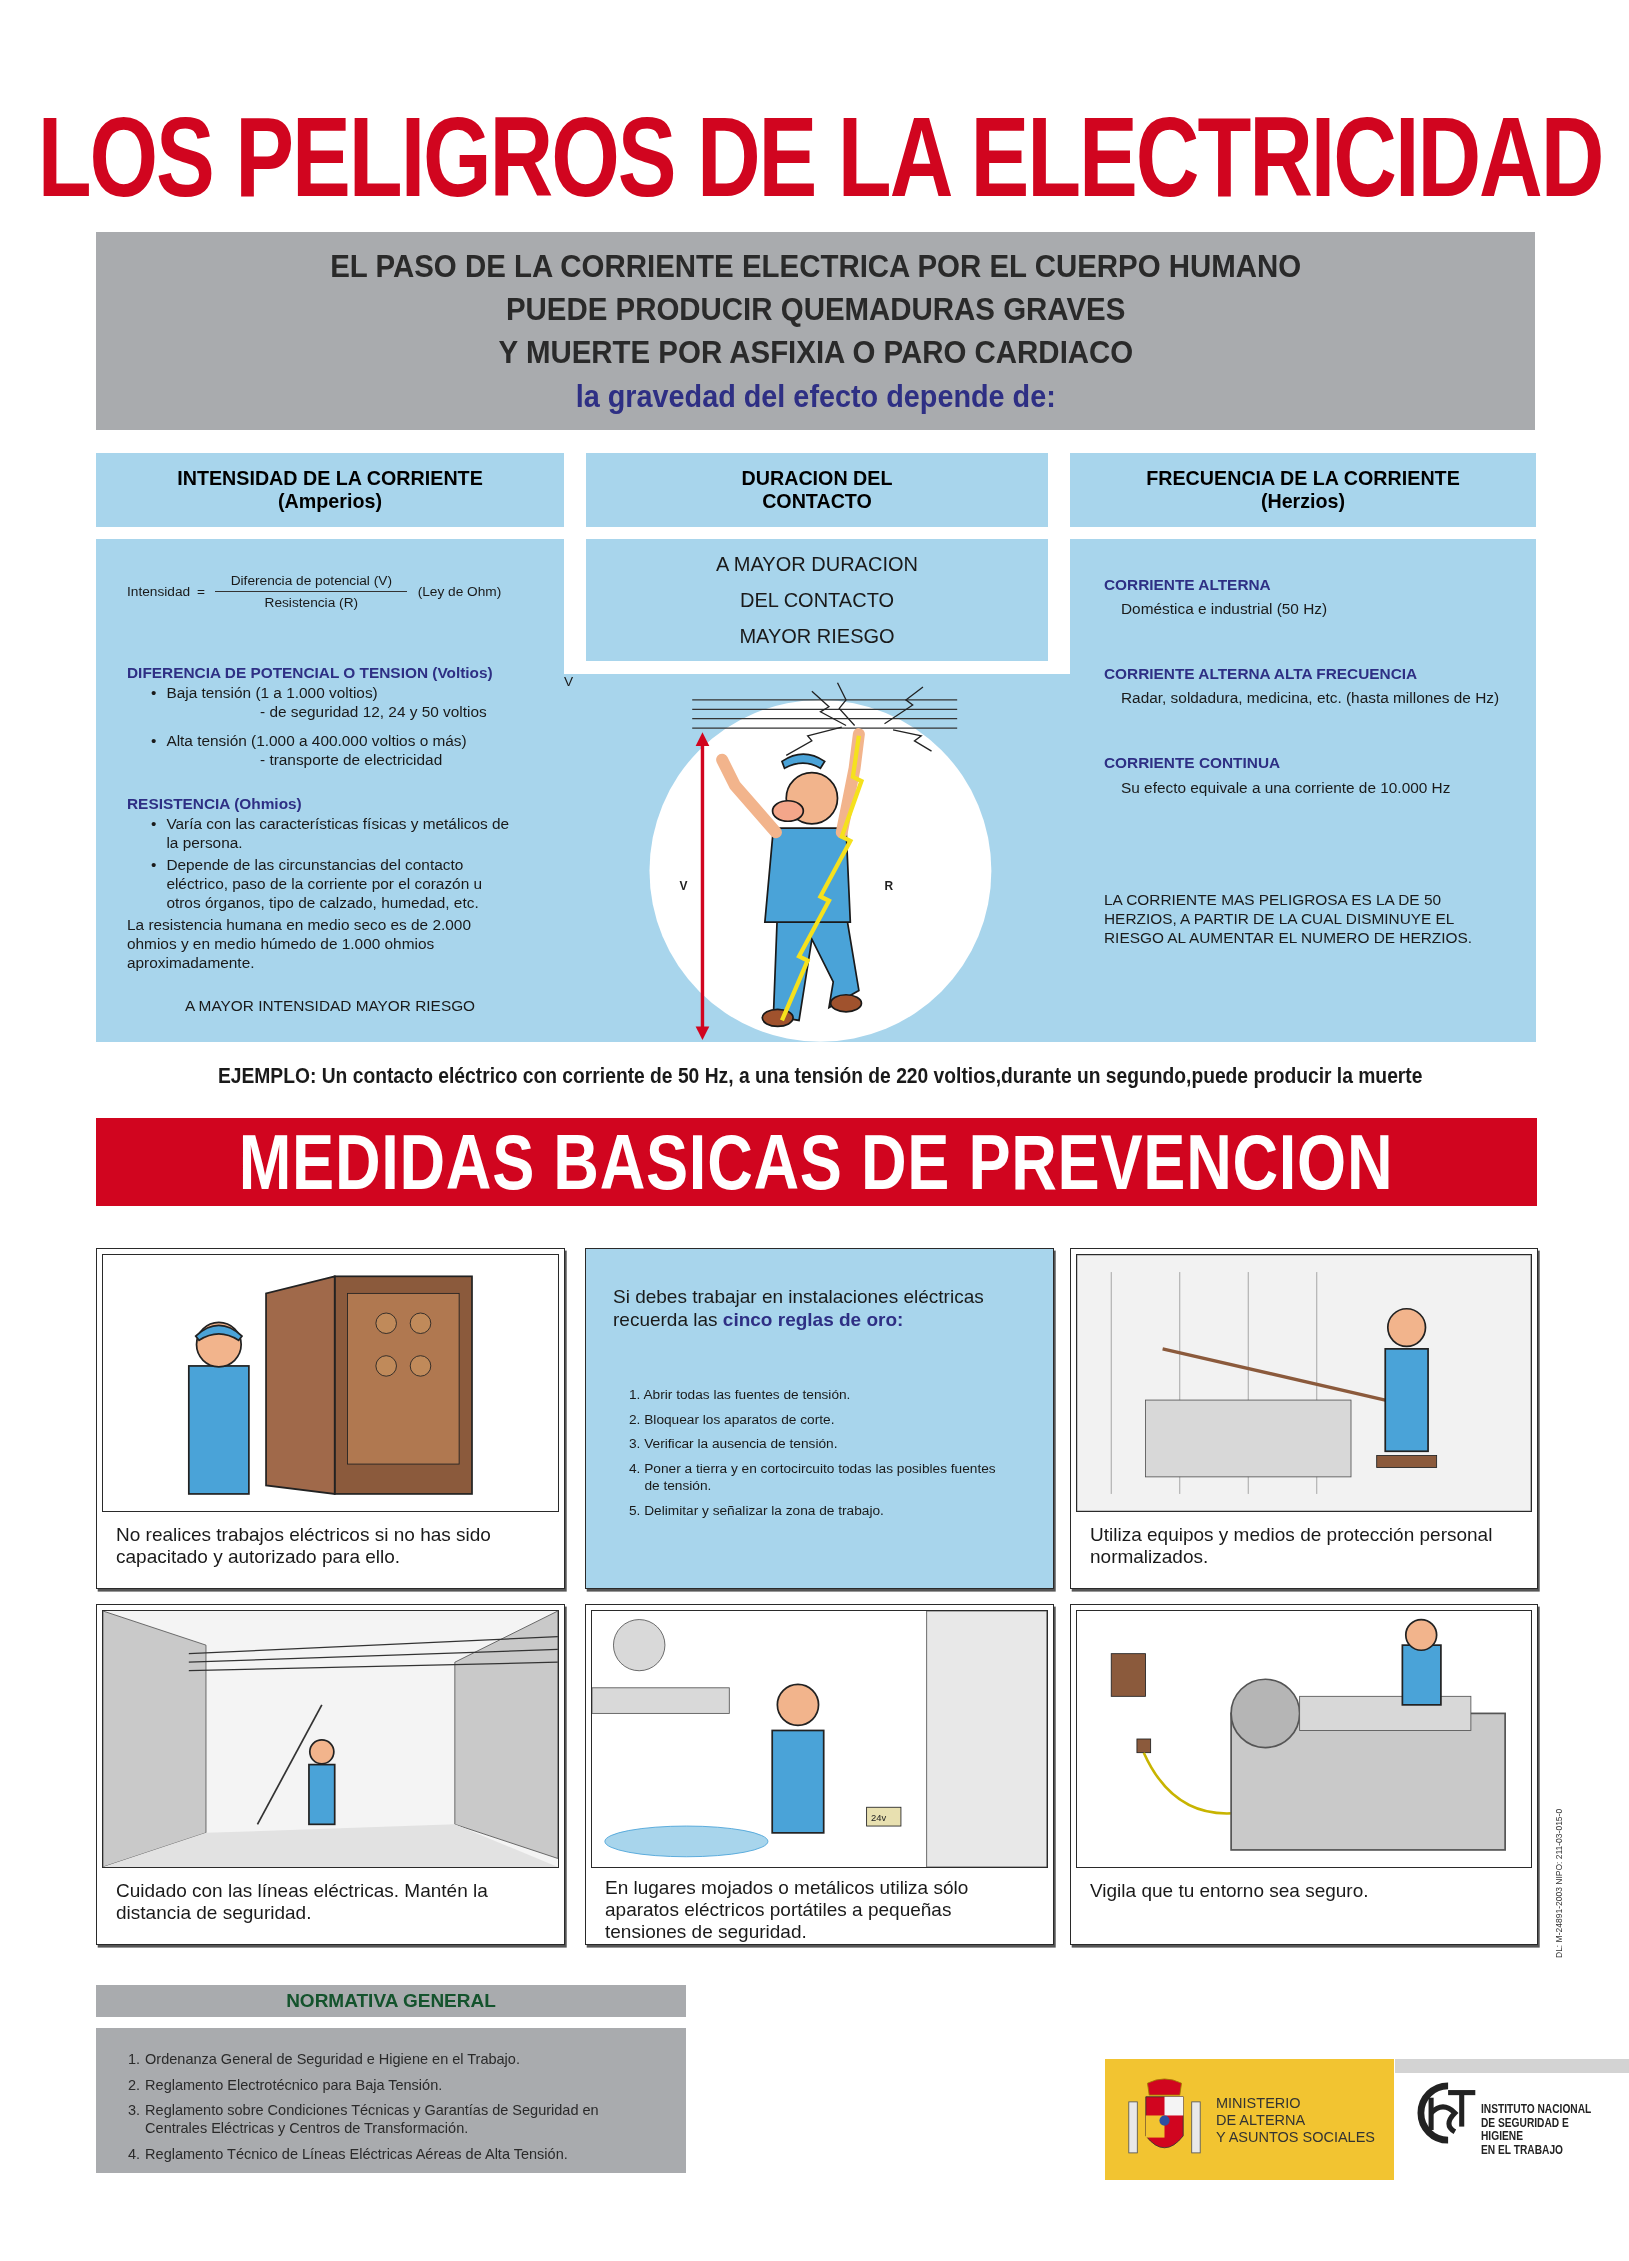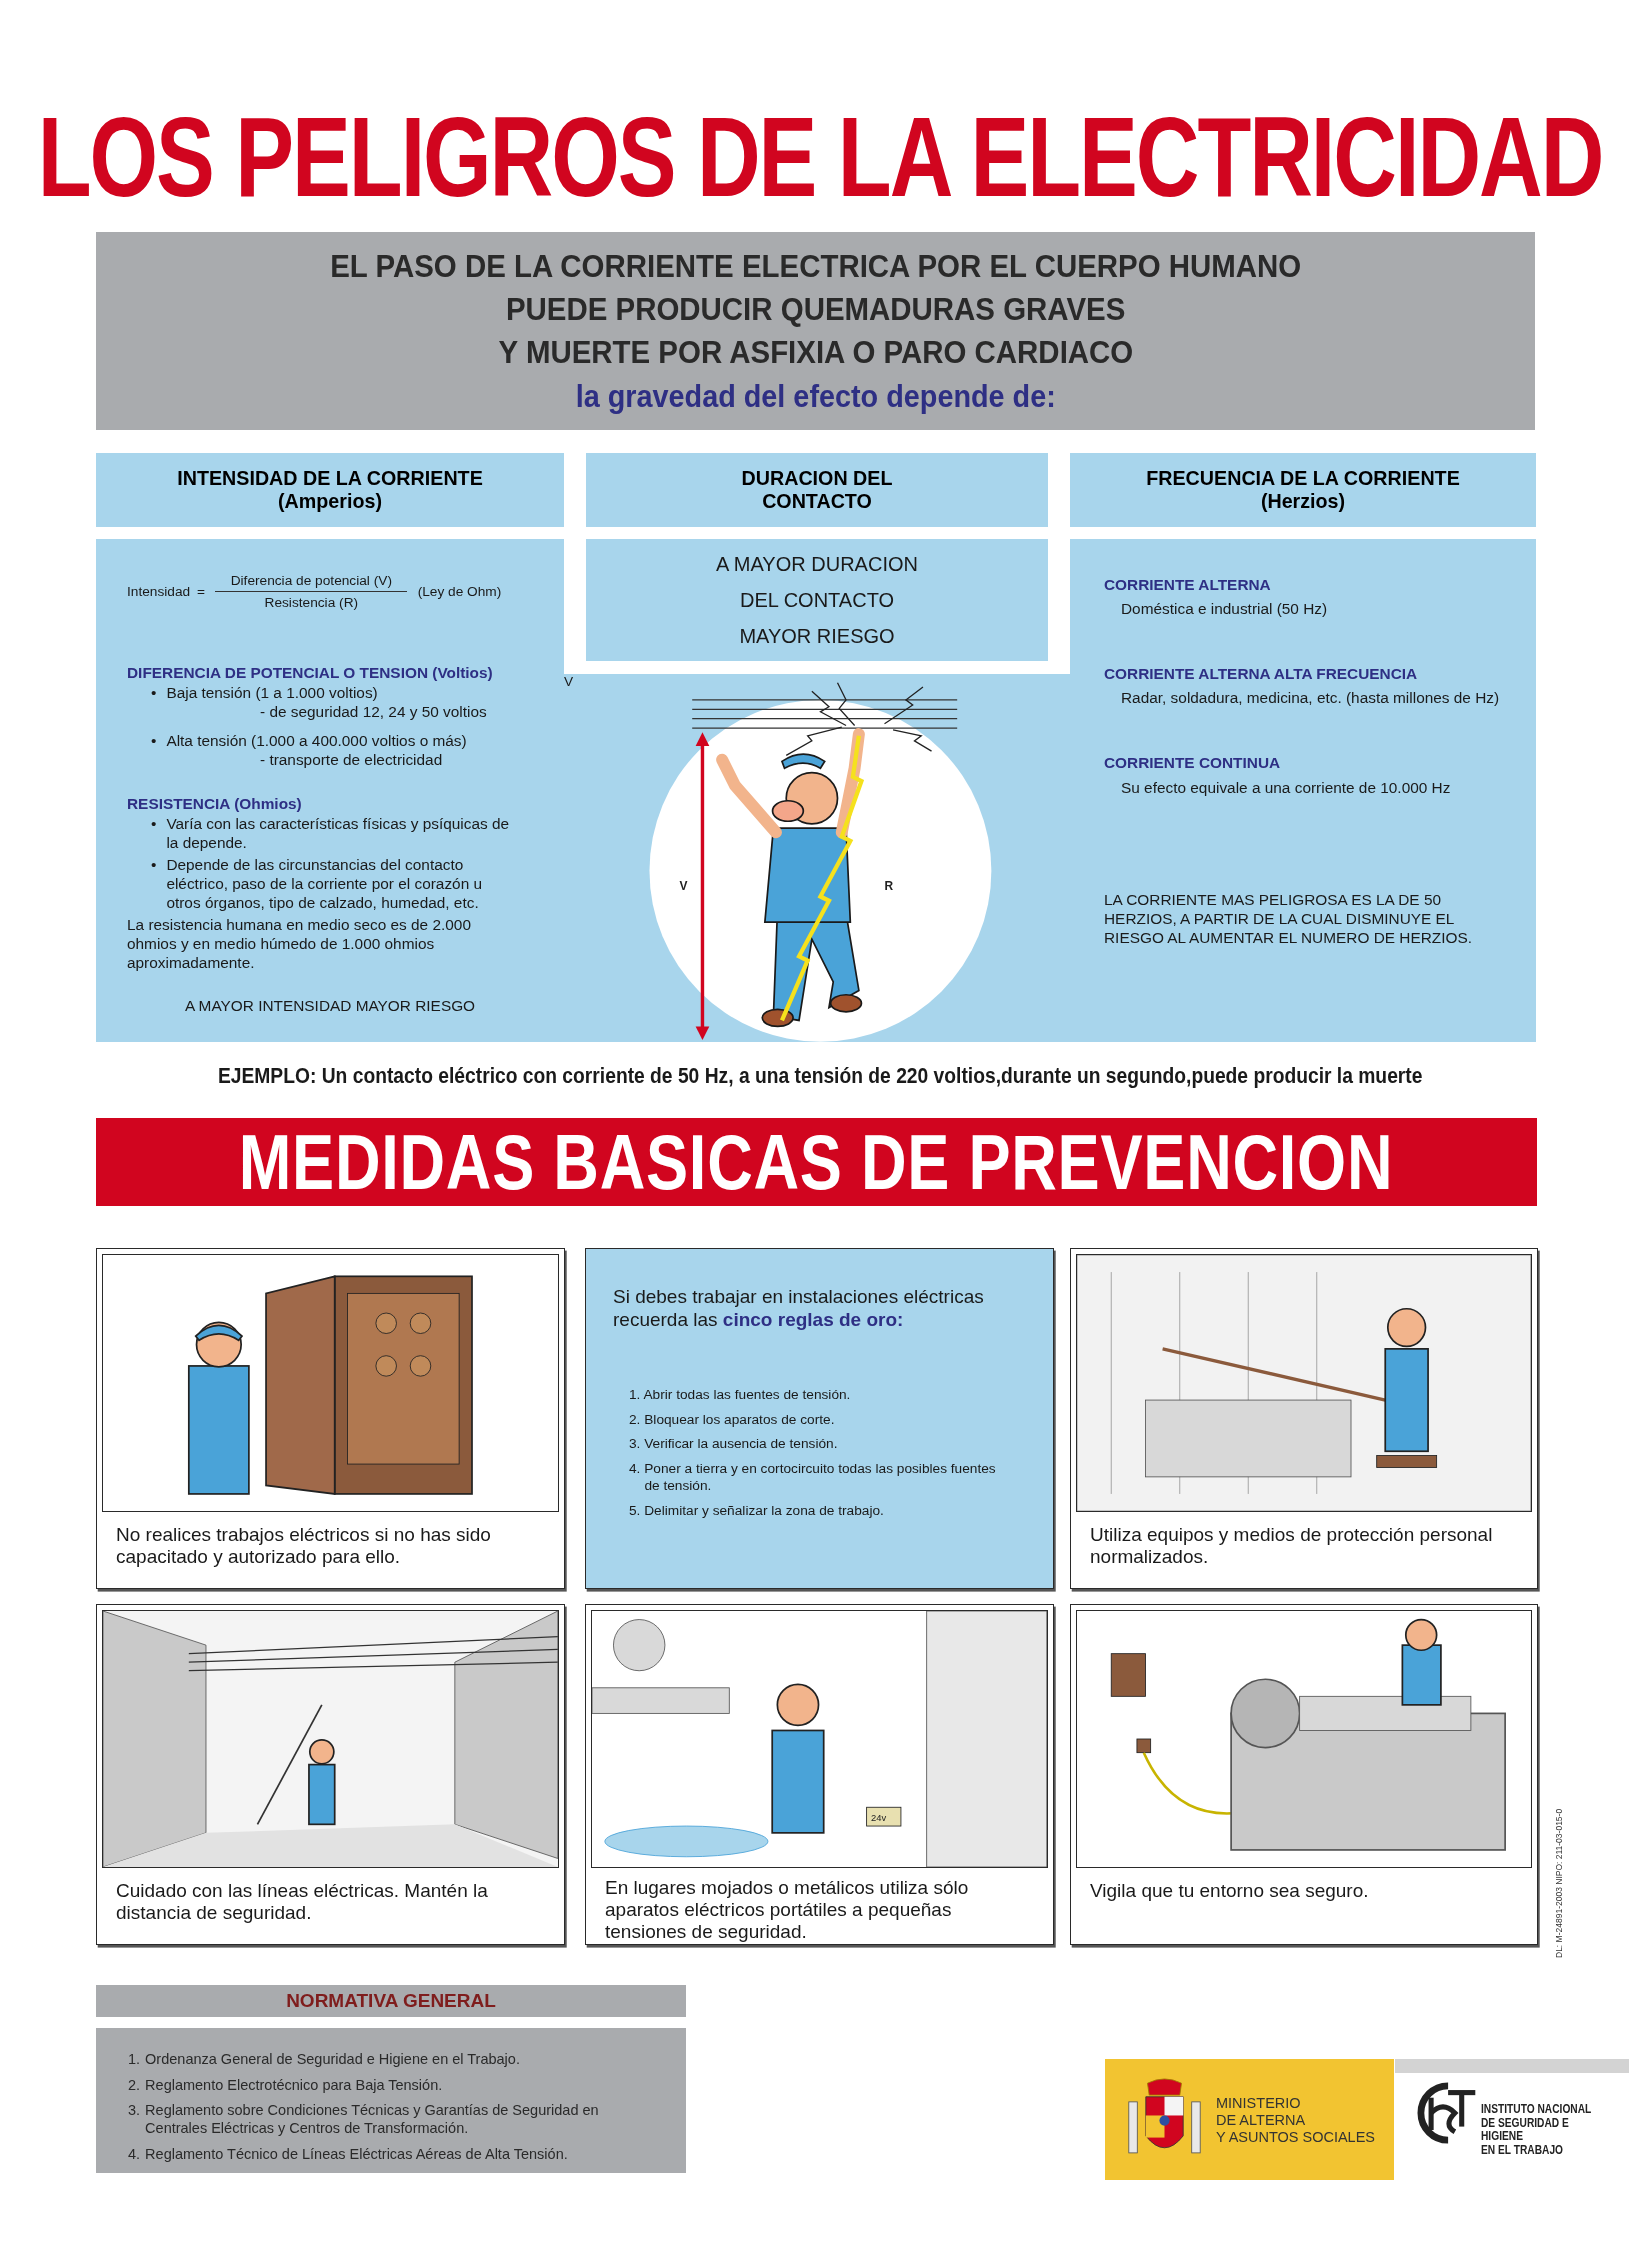--- a/index.html
+++ b/index.html
@@ -19,21 +19,21 @@
   .frac{display:flex;flex-direction:column;align-items:center;margin:0 10.3px;}
   .frac .num{padding:0 15.4px 2.6px;border-bottom:1.3px solid #333;}
   .frac .den{padding-top:3.4px;}
   .bullet{display:flex;}
   .bullet .dot{width:15.4px;flex:none;}
   .red-banner{left:96px;top:1118px;width:1441px;height:88px;background:#d1051f;display:flex;align-items:center;justify-content:center;}
   .red-banner span{color:#fff;font-weight:bold;font-size:77px;transform:scaleX(0.82);white-space:nowrap;letter-spacing:0.9px;}
   .panel{border:1.7px solid #2a2a2a;background:#fff;box-shadow:1.7px 2.6px 0 #555;}
   .panel .cap{position:absolute;left:19px;right:15.4px;font-size:19px;line-height:22px;color:#1a1a1a;}
   .pic{position:absolute;left:5.1px;right:5.1px;top:5.1px;border:1.7px solid #2a2a2a;background:#eef1f4;overflow:hidden;}
-  .norm-head{left:96px;top:1985px;width:590px;height:32px;background:#a9abae;display:flex;align-items:center;justify-content:center;font-weight:bold;font-size:19px;color:#7f1d1d;}
+  .norm-head{left:96px;top:1985px;width:590px;height:32px;background:#a9abae;display:flex;align-items:center;justify-content:center;font-weight:bold;font-size:19px;color:#14532d;}
   .norm-body{left:96px;top:2028px;width:590px;height:145px;background:#a9abae;}
   .norm-body ol{margin:0;padding:22px 0 0 32px;list-style:none;font-size:14.5px;line-height:18px;color:#2a2a2a;}
   .norm-body li{margin-bottom:7.7px;display:flex;}
   .norm-body li .n{width:12px;flex:none;}
   .min{left:1105px;top:2059px;width:289px;height:121px;background:#f2c431;}
   .ins-bar{left:1395px;top:2059px;width:234px;height:13.7px;background:#d3d3d3;}
   .vert{left:1554px;top:1744px;width:26px;height:214px;}
   .vert span{position:absolute;left:0;top:0;white-space:nowrap;font-size:8.5px;color:#333;transform:rotate(-90deg) translateX(-214px);transform-origin:0 0;}
 </style>
 </head>
@@ -74,21 +74,21 @@
         <span class="dot">•</span>
         <span>Alta tensión  (1.000 a 400.000 voltios o más)</span>
       </div>
     <div style="padding-left:109px;">- transporte de electricidad</div>
   </div>
 
   <div class="abs small navy" style="left:31px;top:255px;">RESISTENCIA (Ohmios)</div>
   <div class="abs small" style="left:55px;top:275px;width:368px;">
     <div class="bullet">
         <span class="dot">•</span>
-        <span>Varía con las características físicas y psíquicas de la depende.</span>
+        <span>Varía con las características físicas y metálicos de la persona.</span>
       </div>
     <div class="bullet" style="margin-top:3.4px;">
         <span class="dot">•</span>
         <span>Depende de las circunstancias del contacto eléctrico, paso de la corriente por el corazón u otros órganos, tipo de calzado, humedad, etc.</span>
       </div>
   </div>
   <div class="abs small" style="left:31px;top:376px;width:385px;">La resistencia humana en medio seco es de 2.000 ohmios y en medio húmedo de 1.000 ohmios aproximadamente.</div>
   <div class="abs small" style="left:0;width:100%;text-align:center;top:457px;">A MAYOR INTENSIDAD MAYOR RIESGO</div>
 </div>
 

